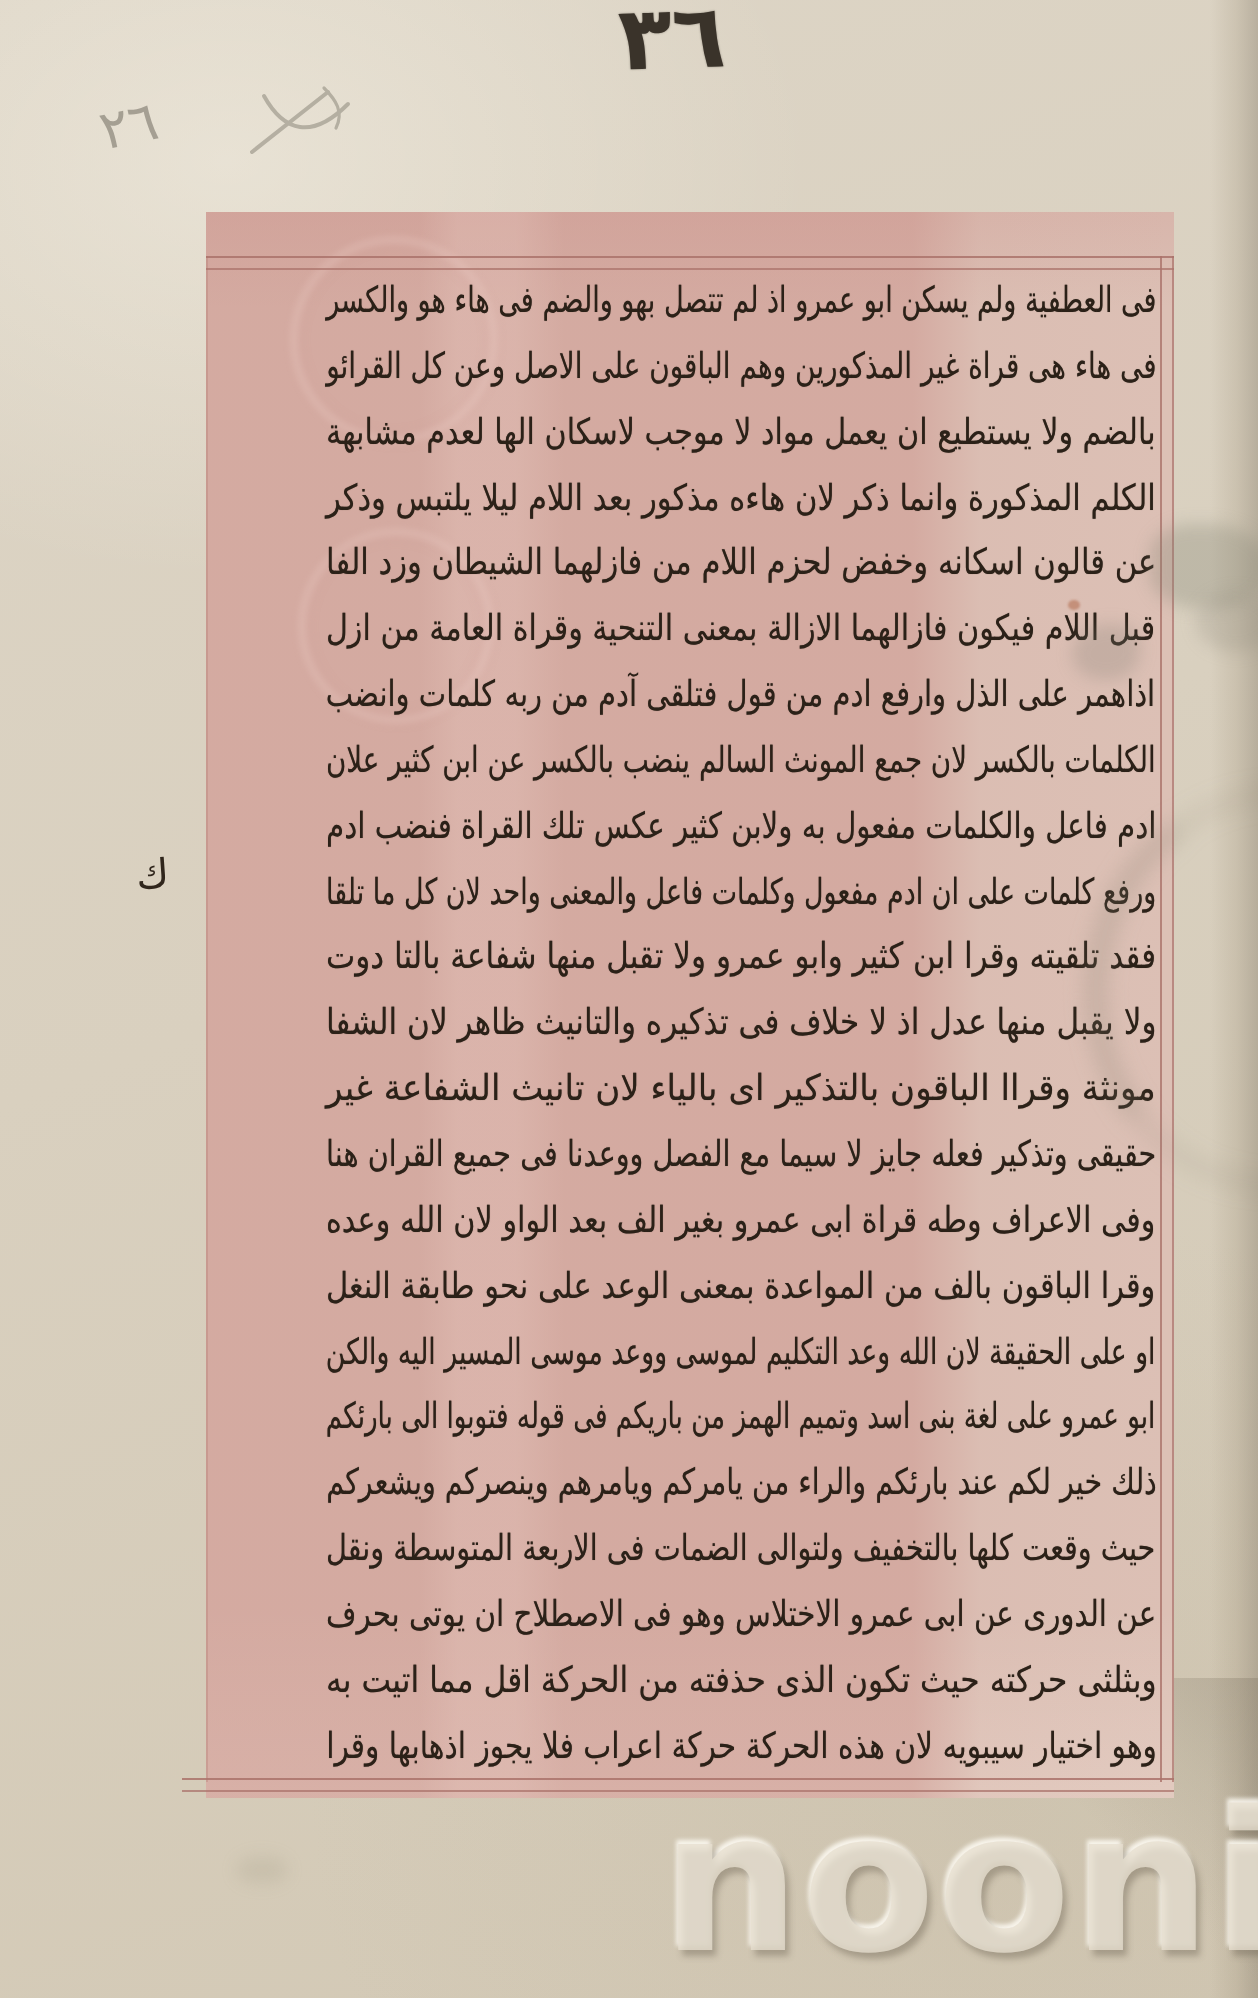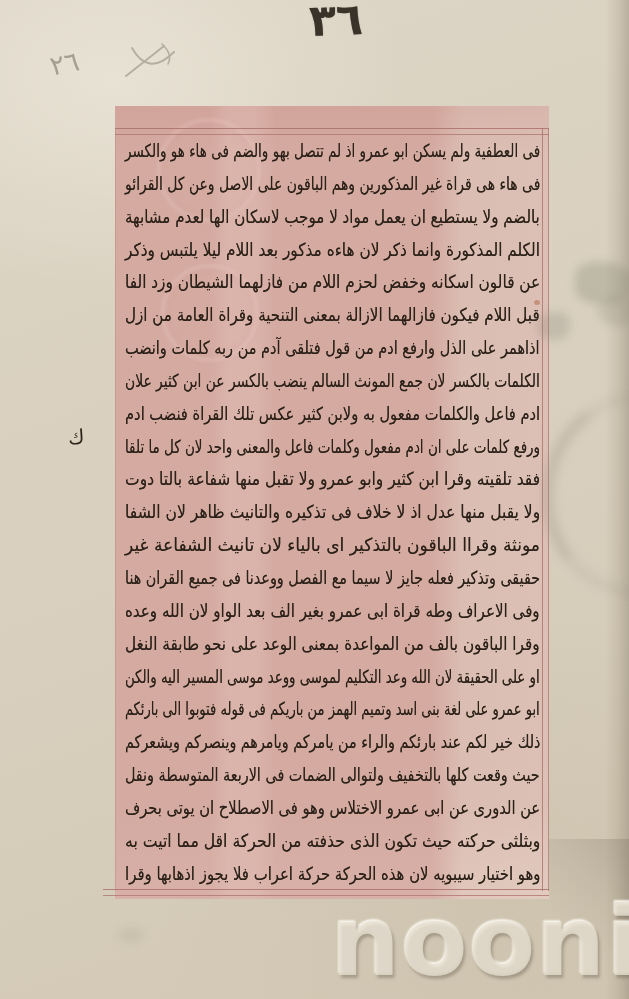--- a/index.html
+++ b/index.html
@@ -18,21 +18,21 @@
     background:linear-gradient(225deg, rgba(120,110,92,.30) 0%, rgba(120,110,92,.12) 28%, rgba(120,110,92,0) 55%);}
   
   .folio{position:absolute;left:296px;top:-6px;width:80px;text-align:center;
     font-size:44px;font-weight:bold;color:#3a332a;transform:rotate(-2deg);
     text-shadow:0 0 1px rgba(58,51,42,.5);}
   
   .pencil-num{position:absolute;left:50px;top:48px;font-size:27px;color:rgba(112,106,95,.55);
     transform:rotate(-12deg);letter-spacing:4px;}
   .pencil-scribble{position:absolute;left:118px;top:36px;opacity:.55;}
   
-  .block{position:absolute;left:115px;top:106px;width:434px;height:793px;
+  .block{position:absolute;left:103px;top:106px;width:484px;height:793px;
     background:
       linear-gradient(to right, rgba(201,140,133,.42) 0%, rgba(201,140,133,.42) 73%, rgba(201,140,133,.05) 80%, rgba(201,140,133,0) 100%),
       linear-gradient(to right, rgba(255,246,236,0) 22%, rgba(255,246,236,.30) 26%, rgba(255,246,236,.30) 32%, rgba(255,246,236,0) 37%),
       linear-gradient(to bottom, rgba(197,133,126,.18) 0%, rgba(197,133,126,0) 6%, rgba(255,250,240,0) 88%, rgba(255,250,240,.18) 100%),
       #dcc0b5;
   }
   .rule{position:absolute;background:transparent;}
   .rule-top{left:0;top:22px;width:100%;height:5px;
     border-top:1px solid rgba(171,115,107,.85);border-bottom:1px solid rgba(171,115,107,.75);}
   .rule-bottom{left:-12px;bottom:3px;width:calc(100% + 12px);height:5px;

